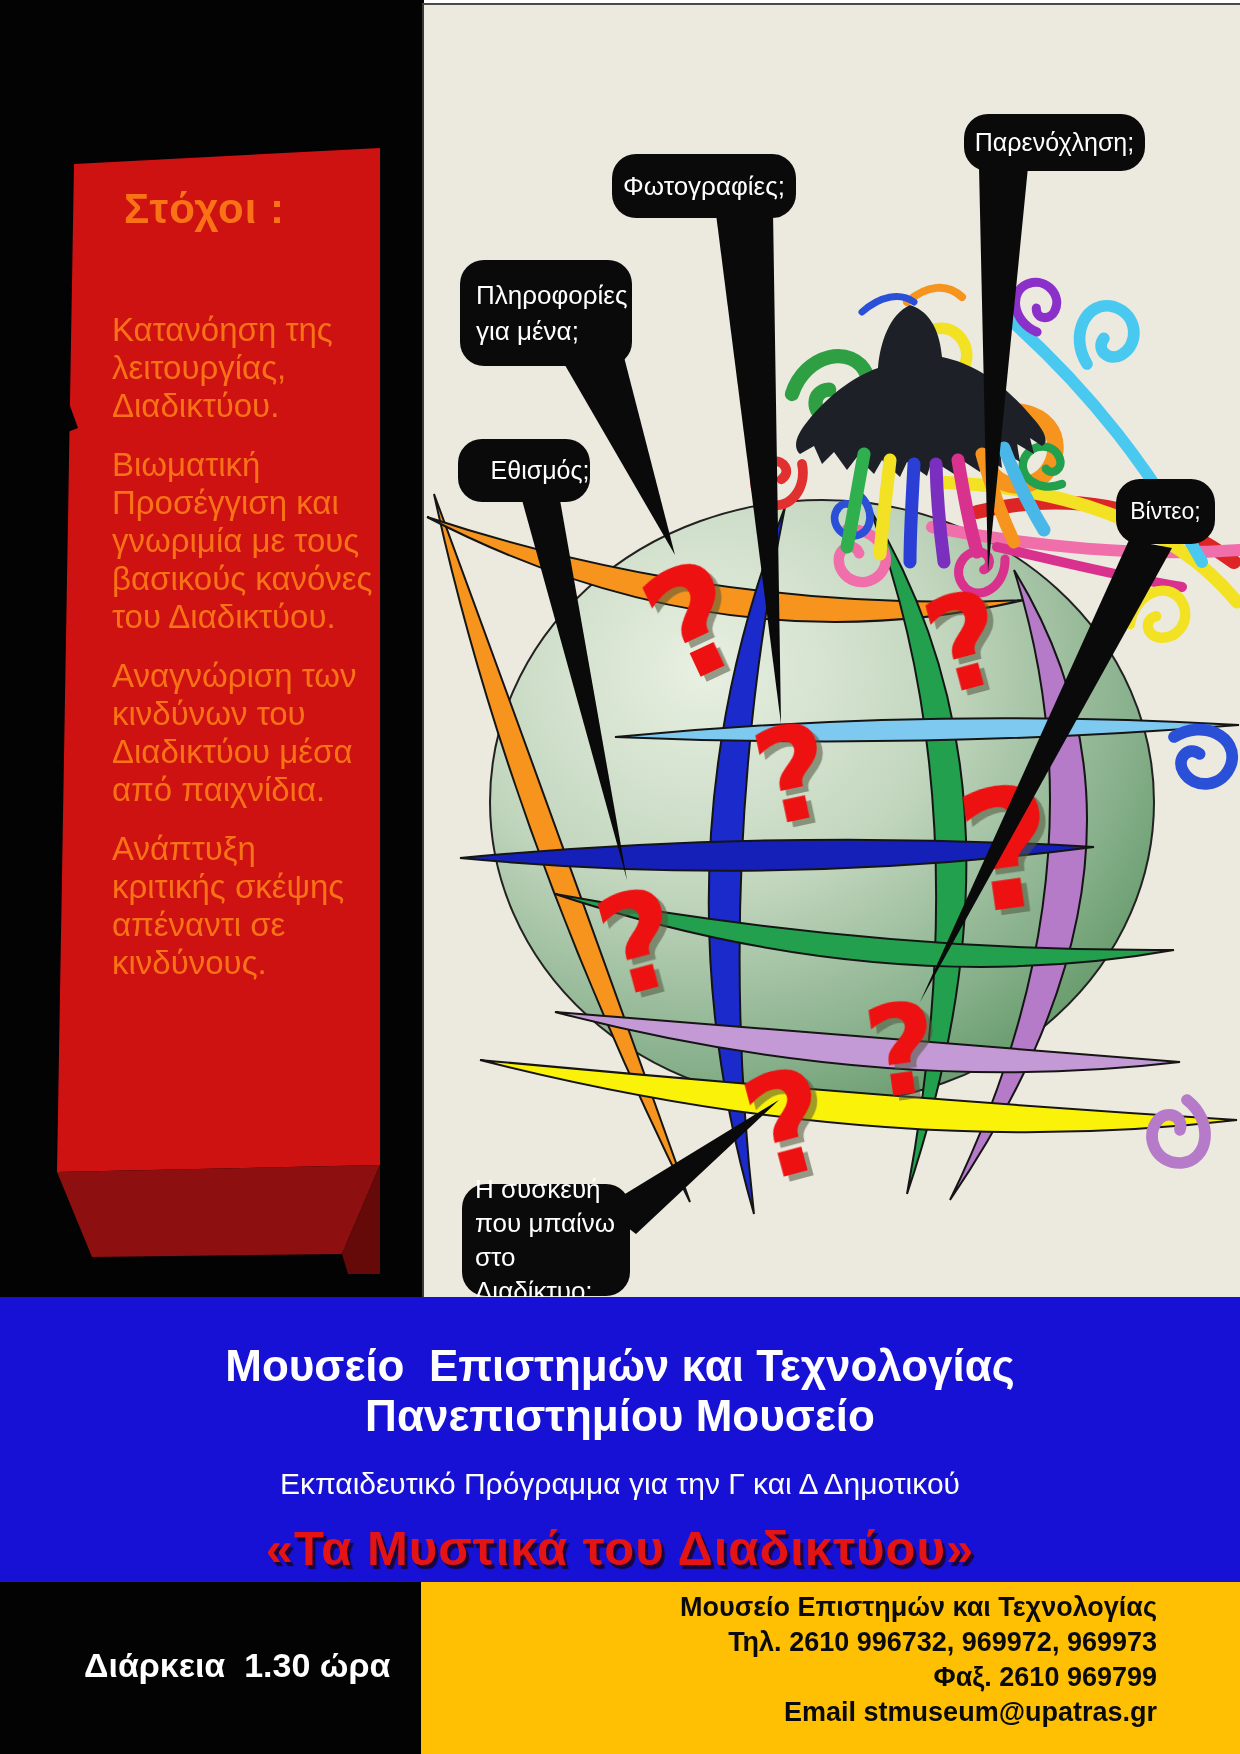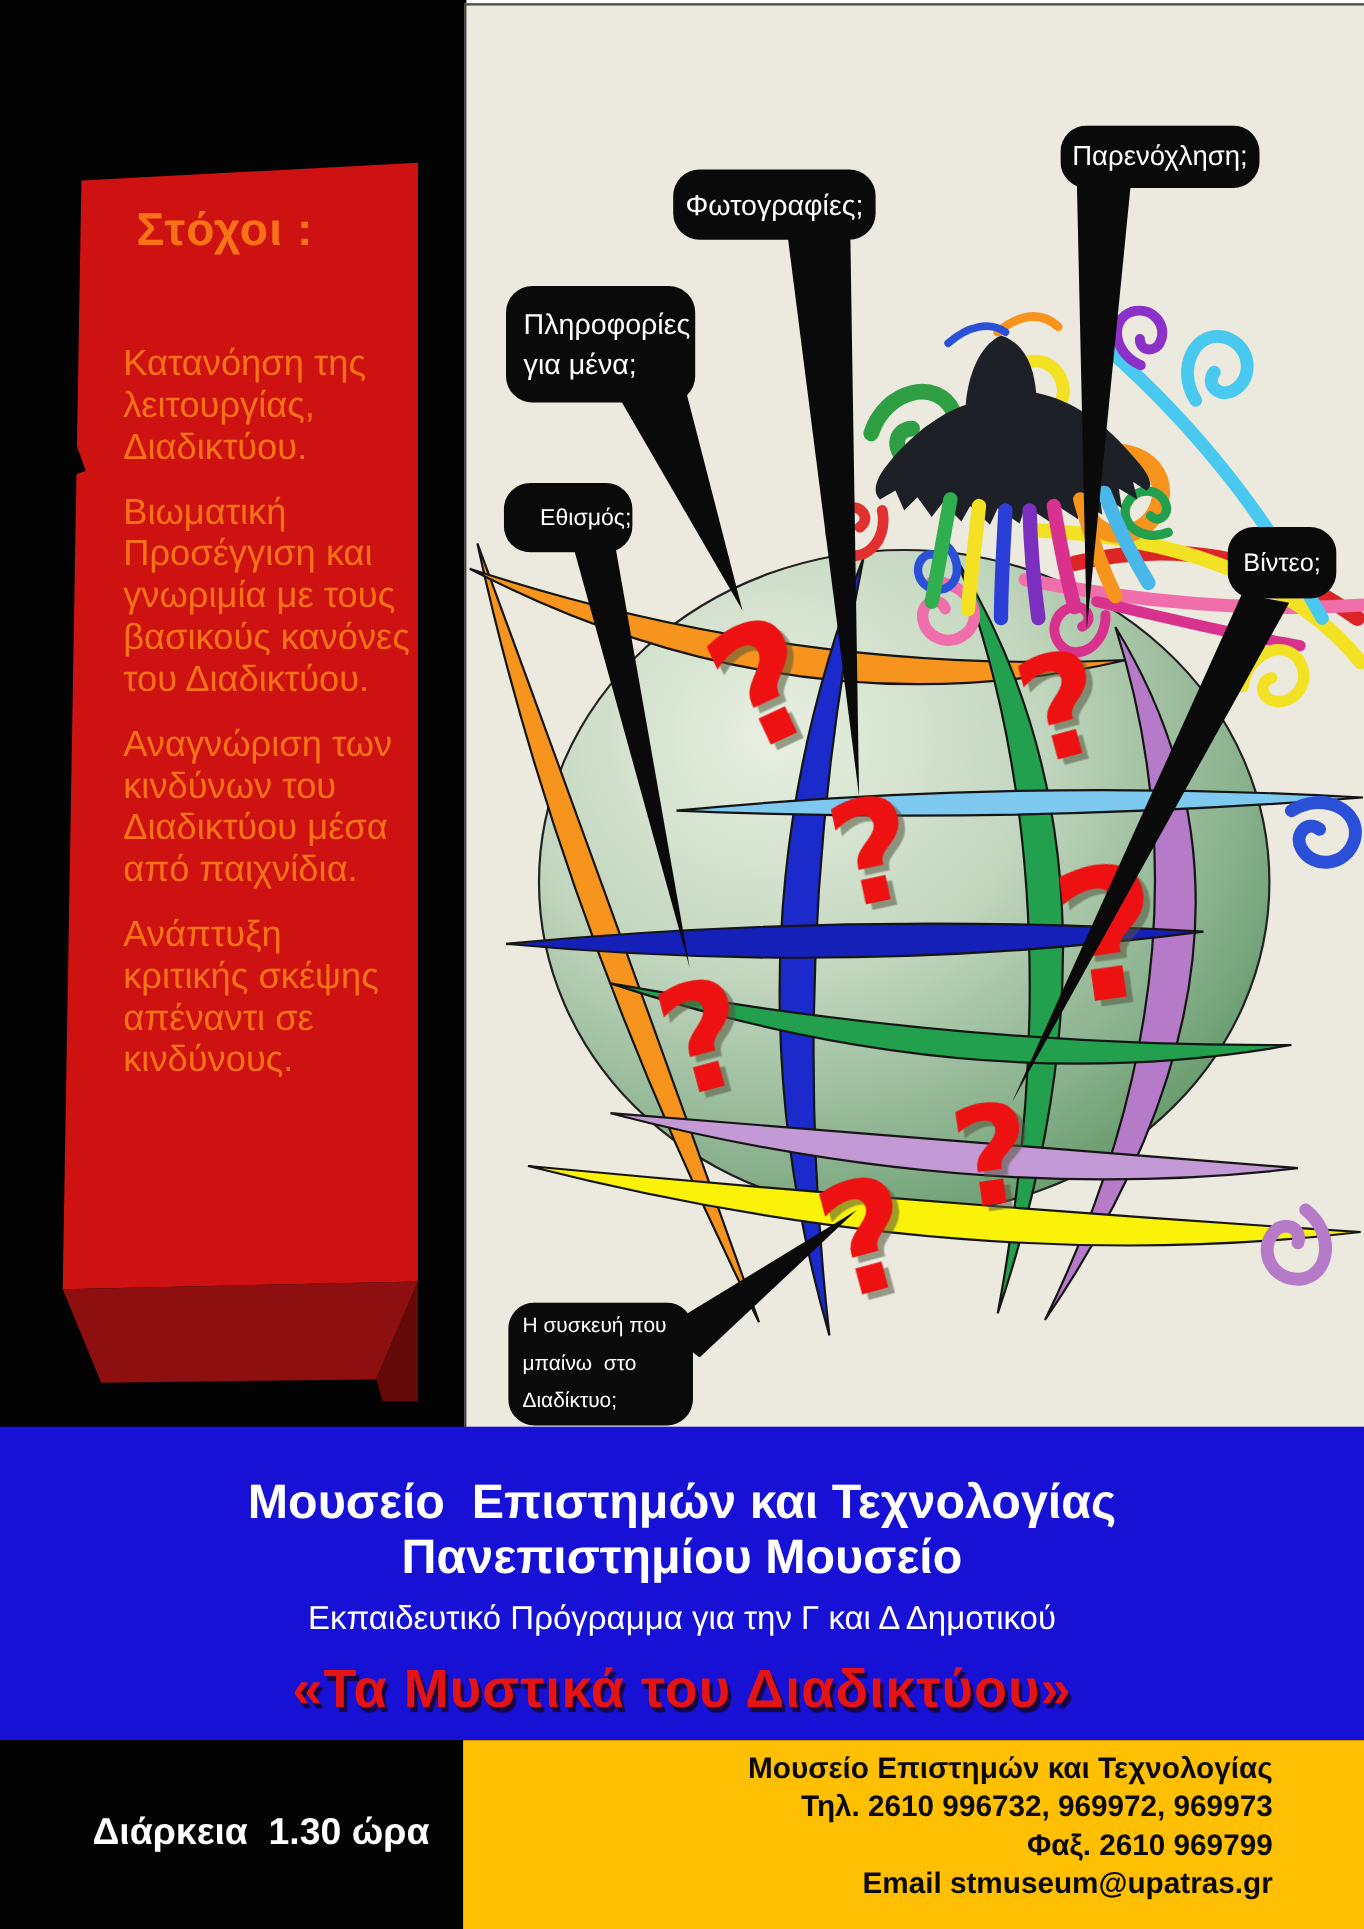--- a/index.html
+++ b/index.html
@@ -26,28 +26,28 @@
   #globe-svg{position:absolute;left:0;top:0;}
   
   .bubble{
     position:absolute;background:#0a0a0a;color:#fff;border-radius:24px;
     display:flex;align-items:center;box-sizing:border-box;
   }
   .bubble span{display:block;width:100%;}
   #bubble-info{left:36px;top:255px;width:172px;height:106px;padding:6px 16px;font-size:26px;line-height:36px;}
   #bubble-photos{left:188px;top:149px;width:184px;height:64px;font-size:26px;justify-content:center;text-align:center;}
   #bubble-harassment{left:540px;top:109px;width:181px;height:57px;font-size:25px;justify-content:center;text-align:center;}
-  #bubble-addiction{left:34px;top:434px;width:117px;height:63px;font-size:21px;justify-content:center;text-align:center;padding-left:32px;}
+  #bubble-addiction{left:34px;top:434px;width:132px;height:63px;font-size:25px;justify-content:center;text-align:center;padding-left:32px;}
   #bubble-video{left:692px;top:474px;width:99px;height:65px;font-size:23px;justify-content:flex-end;text-align:center;}
-  #bubble-device{left:38px;top:1179px;width:168px;height:112px;padding:4px 13px;font-size:19px;line-height:34px;white-space:pre-wrap;}
+  #bubble-device{left:38px;top:1179px;width:168px;height:112px;padding:4px 13px;font-size:26px;line-height:34px;white-space:pre-wrap;}
   
   #blue-band{left:0;top:1297px;width:1240px;height:285px;background:#1711D6;color:#fff;text-align:center;}
   #museum-line1{margin-top:44px;font-size:44px;font-weight:bold;line-height:50px;white-space:pre-wrap;}
   #museum-line2{font-size:44px;font-weight:bold;line-height:50px;}
-  #program-line{margin-top:14px;font-size:30px;font-weight:500;}
+  #program-line{margin-top:26px;font-size:30px;font-weight:500;}
   #program-title{margin-top:19px;font-size:49px;font-weight:bold;color:#E41414;
      text-shadow:3px 4px 1px rgba(25,5,35,0.85);letter-spacing:1px;}
   
   #bottom-black{left:0;top:1582px;width:421px;height:172px;background:#030303;}
   #duration-text{position:absolute;left:84px;top:64px;color:#fff;font-size:34px;font-weight:bold;white-space:pre-wrap;}
   #bottom-gold{left:421px;top:1582px;width:819px;height:172px;background:#FFC003;color:#0a0a0a;}
   #contact-block{position:absolute;right:83px;top:8px;text-align:right;font-size:27px;font-weight:bold;line-height:35px;}
 </style>
 </head>
 <body>

